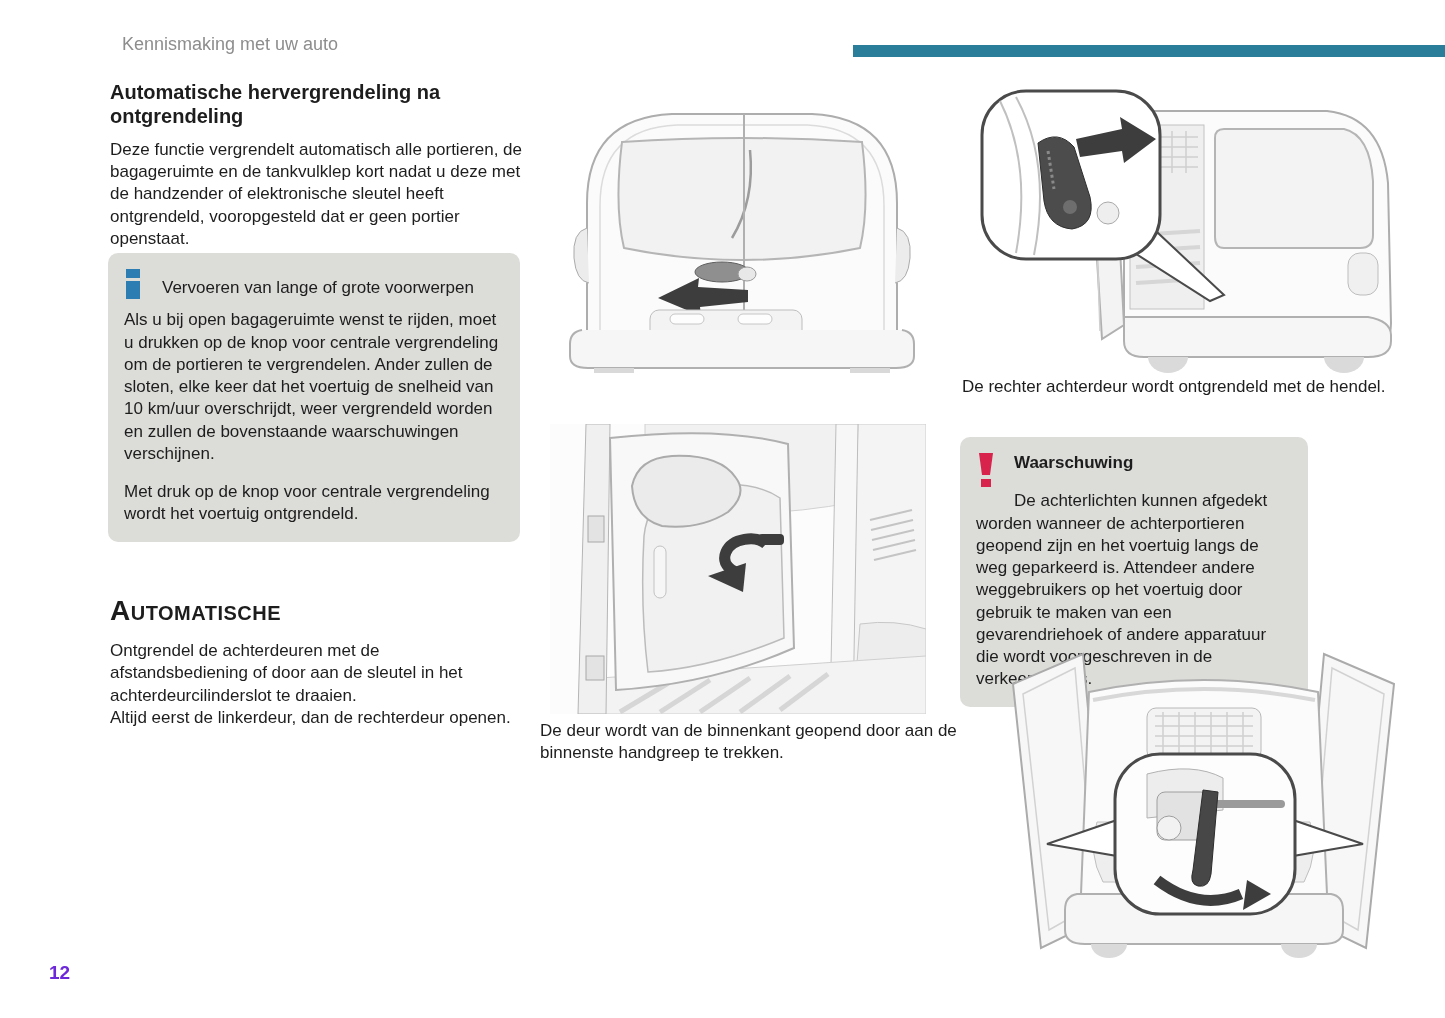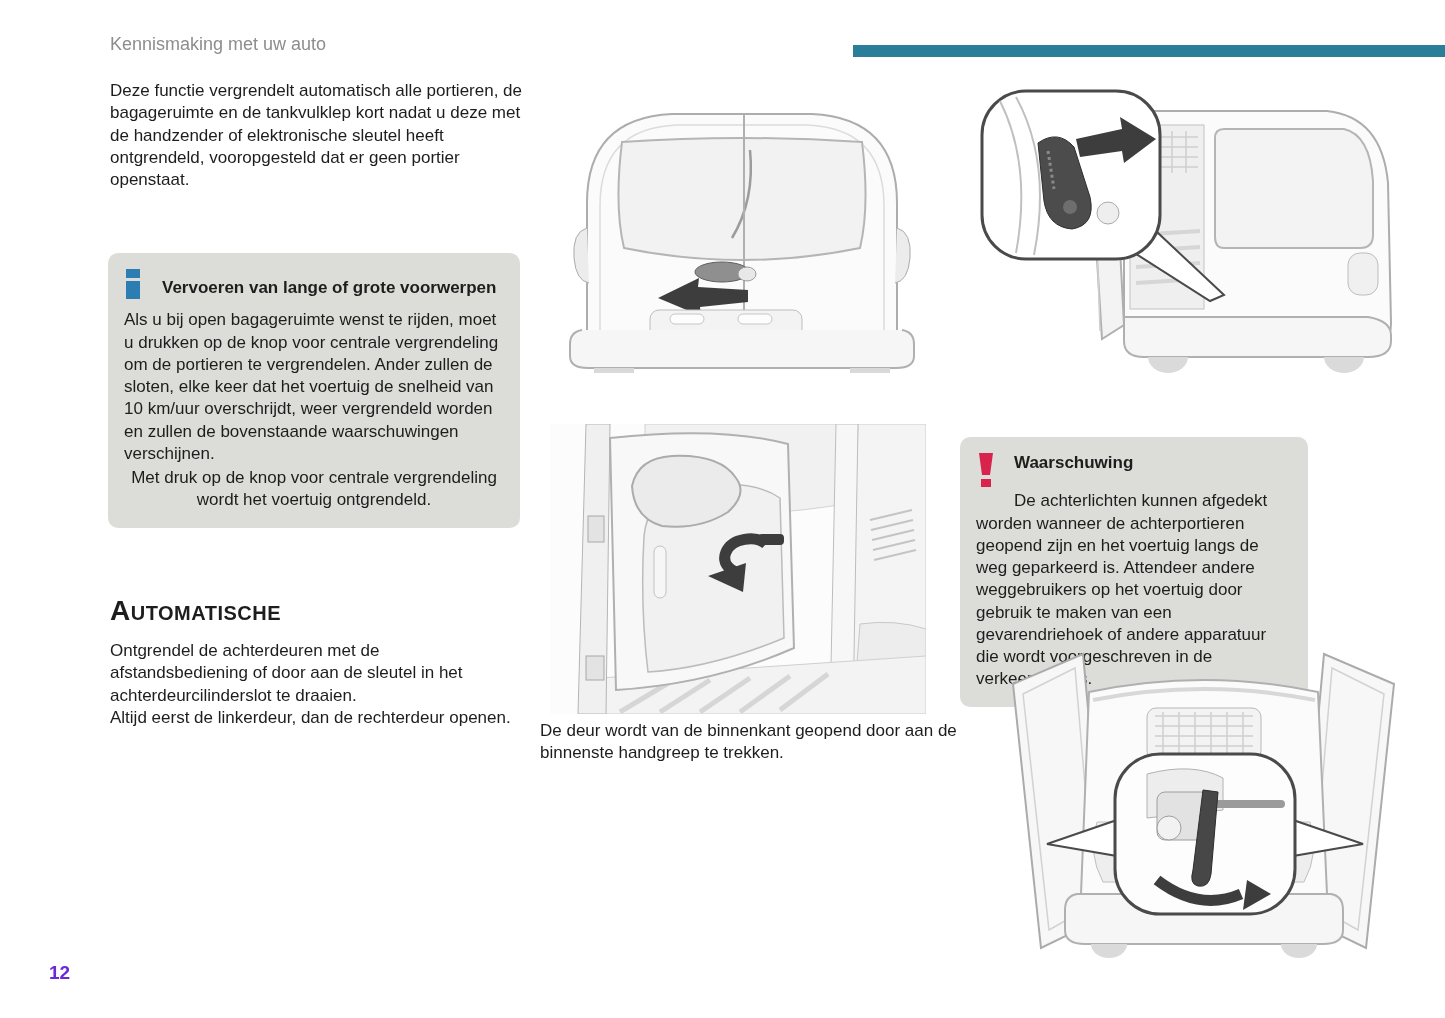--- a/index.html
+++ b/index.html
@@ -12,33 +12,33 @@
     --line:#aeaeae;
     --line-soft:#cfcfcf;
     --fill:#f7f7f7;
     --fill2:#efefef;
     --dark:#3d3d3d;
   }
   *{box-sizing:border-box;margin:0;padding:0;}
   body{background:#e8e8e8;font-family:"Liberation Sans", sans-serif;color:var(--ink);}
   .page{position:relative;width:1445px;height:1018px;background:#ffffff;overflow:hidden;}
 
-  .running-head{position:absolute;left:110px;top:34px;font-size:18px;color:var(--muted);}
+  .running-head{position:absolute;left:122px;top:34px;font-size:18px;color:var(--muted);}
   .accent-bar{position:absolute;left:853px;right:0;top:45px;height:12px;background:var(--accent);}
 
   .col-left{position:absolute;left:110px;top:80px;width:412px;}
   h2.subheading{font-size:20px;line-height:1.22;font-weight:bold;margin-bottom:10px;}
   p.body{font-size:17px;line-height:1.31;}
 
   .note-box{background:var(--box);border-radius:10px;position:relative;padding:15px 16px 16px 16px;font-size:17px;line-height:1.31;}
   .note-box .n-icon{position:absolute;left:17px;top:16px;}
   .note-label{font-weight:bold;margin-left:38px;}
-  .note-subtitle{font-weight:bold;text-indent:38px;margin-top:9px;}
+  .note-subtitle{font-weight:normal;text-indent:38px;margin-top:9px;}
   .note-body{margin-top:10px;}
-  .note-body + .note-body{margin-top:2px;text-align:center;}
+  .note-body + .note-body{margin-top:16px;}
   .warn-body{text-indent:38px;margin-top:16px;}
 
   .tip-box{position:absolute;left:108px;top:253px;width:412px;}
   .section-title{position:absolute;left:110px;top:595px;font-size:28px;font-weight:bold;font-variant:small-caps;letter-spacing:.5px;}
   .section-text{position:absolute;left:110px;top:640px;width:412px;}
 
   .figure{position:absolute;}
   .figure svg{width:100%;height:100%;display:block;}
   .caption{position:absolute;font-size:17px;line-height:1.28;}
 
@@ -56,20 +56,21 @@
 </style>
 </head>
 <body>
 
 <div class="page">
 
   <div class="running-head">Kennismaking met uw auto</div>
   <div class="accent-bar"></div>
 
   <div class="col-left">
+    <h2 class="subheading">Automatische hervergrendeling na ontgrendeling</h2>
     <p class="body">Deze functie vergrendelt automatisch alle portieren, de bagageruimte en de tankvulklep kort nadat u deze met de handzender of elektronische sleutel heeft ontgrendeld, vooropgesteld dat er geen portier openstaat.</p>
   </div>
 
   <div class="note-box tip-box">
     <span class="n-icon">
       <svg width="17" height="30" viewBox="0 0 17 30">
         <rect x="1" y="0" width="14" height="9" fill="#2b7db2"></rect>
         <rect x="1" y="12" width="14" height="18" fill="#2b7db2"></rect>
       </svg>
     </span>
@@ -164,20 +165,21 @@
       <rect x="10" y="6" width="178" height="168" rx="44" fill="#ffffff" stroke="#4a4a4a" stroke-width="3"></rect>
       <path d="M28 16 Q60 80 44 168" fill="none" stroke="#c0c0c0" stroke-width="2"></path>
       <path d="M44 12 Q80 78 62 170" fill="none" stroke="#c0c0c0" stroke-width="2"></path>
       <path d="M66 58 Q86 44 102 62 L118 112 Q124 140 100 144 Q76 142 72 116 Z" fill="#4c4c4c" stroke="#2e2e2e"></path>
       <circle cx="98" cy="122" r="7" fill="#6e6e6e"></circle>
       <line x1="76" y1="66" x2="82" y2="104" stroke="#8a8a8a" stroke-width="3" stroke-dasharray="3 3"></line>
       <circle cx="136" cy="128" r="11" fill="#eeeeee" stroke="#aaaaaa"></circle>
       <polygon points="104,54 150,44 148,32 184,54 152,78 150,66 108,72" fill="#3d3d3d"></polygon>
     </svg>
   </div>
+  <p class="caption cap-3">De rechter achterdeur wordt ontgrendeld met de hendel.</p>
 
   <div class="note-box warn-box">
     <span class="n-icon">
       <svg width="18" height="34" viewBox="0 0 18 34">
         <polygon points="2,0 16,0 13,22 5,22" fill="#d8234d"></polygon>
         <rect x="4" y="26" width="10" height="8" fill="#d8234d"></rect>
       </svg>
     </span>
     <div class="note-label">Waarschuwing</div>
     <p class="note-body warn-body">De achterlichten kunnen afgedekt worden wanneer de achterportieren geopend zijn en het voertuig langs de weg geparkeerd is. Attendeer andere weggebruikers op het voertuig door gebruik te maken van een gevarendriehoek of andere apparatuur die wordt voorgeschreven in de verkeersregels.</p>

